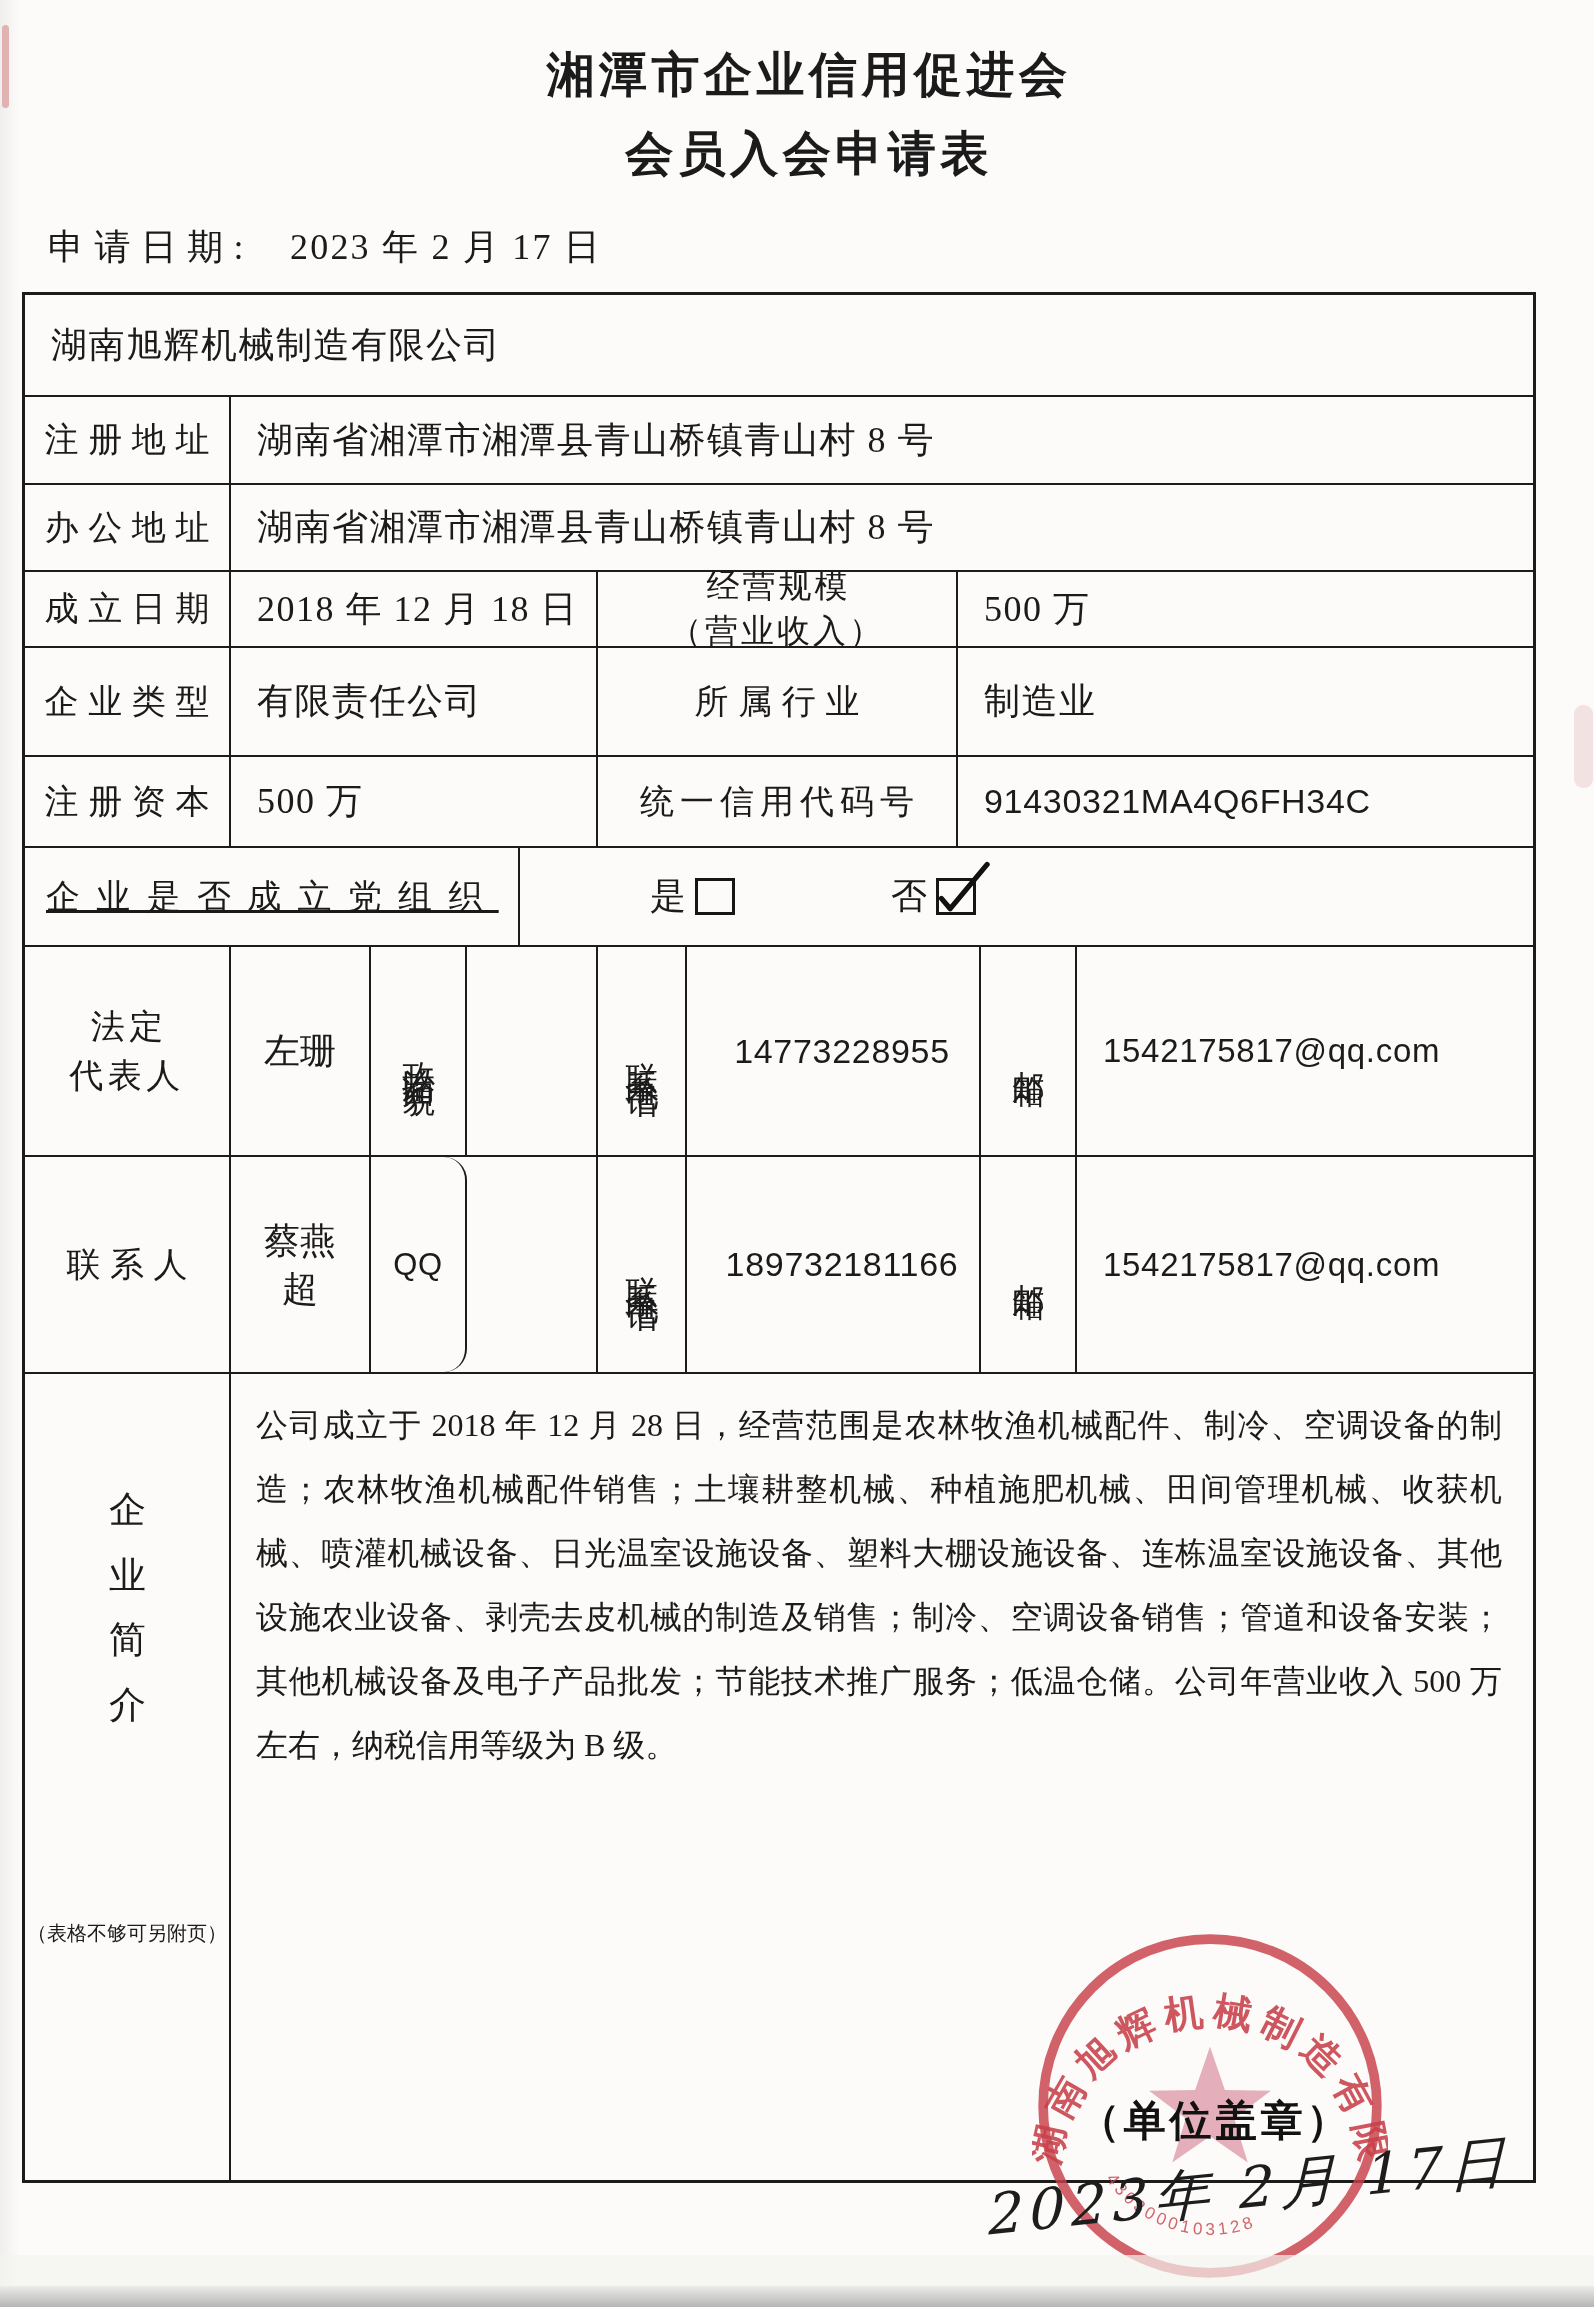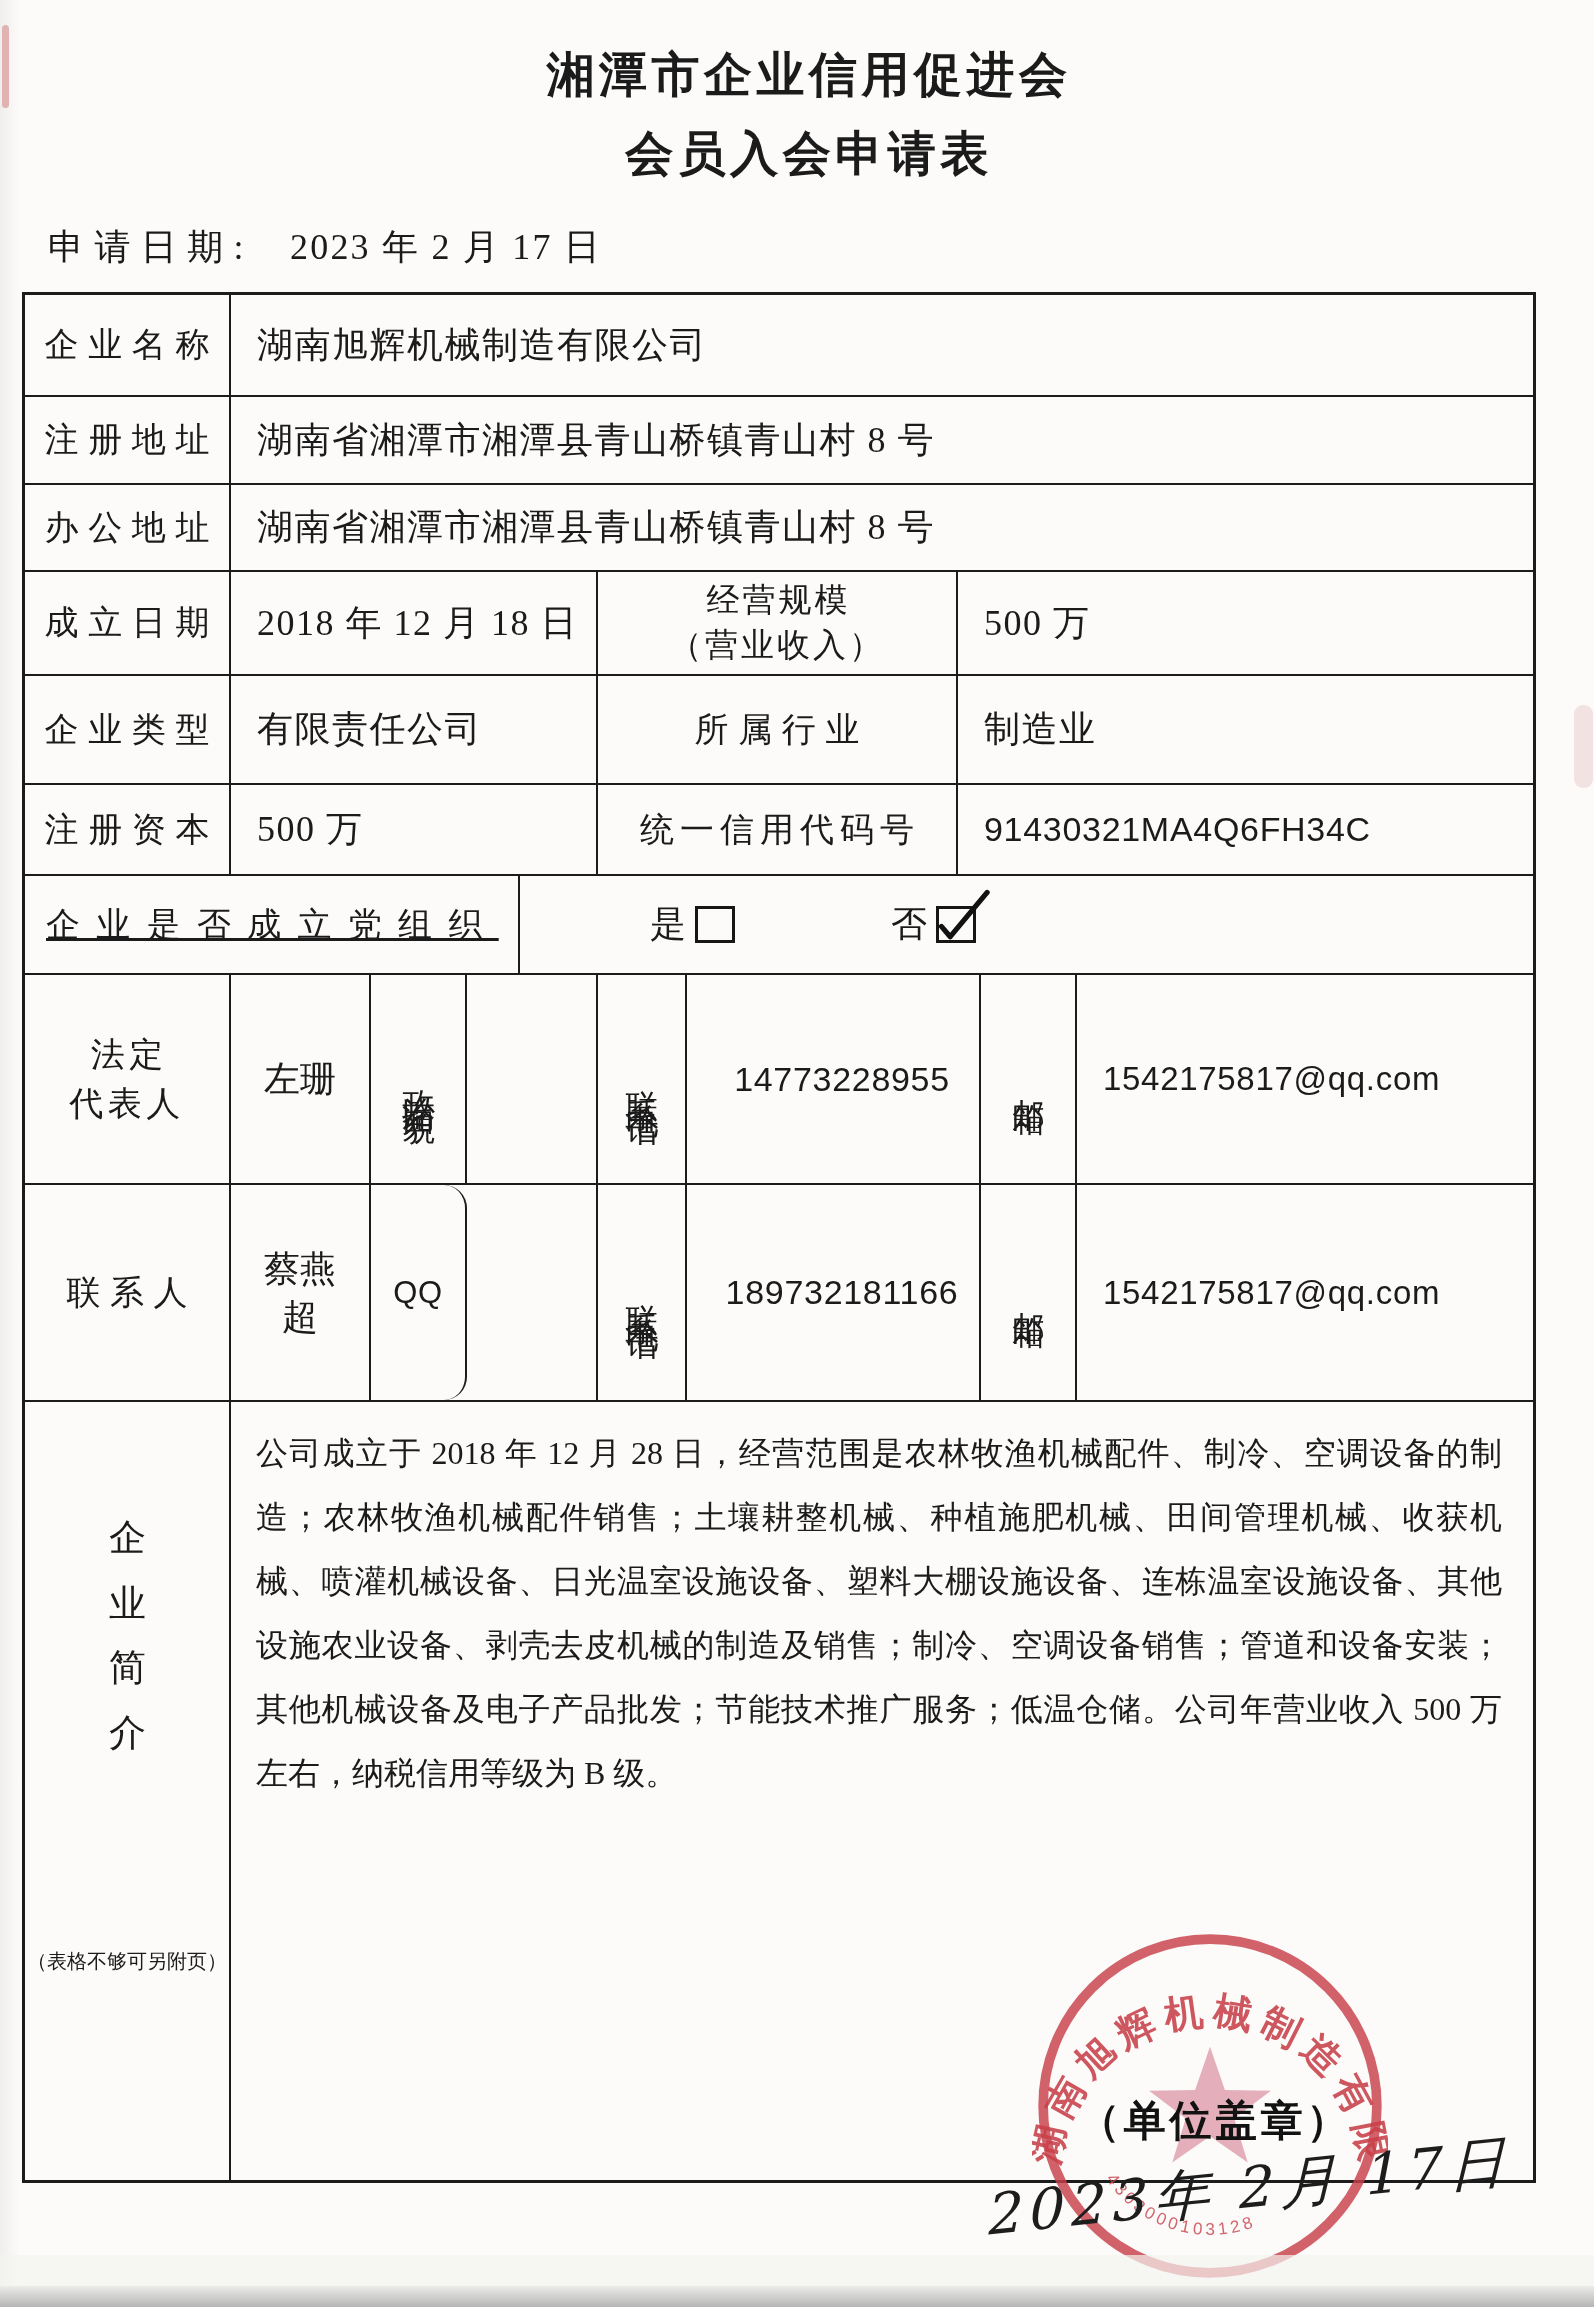--- a/index.html
+++ b/index.html
@@ -27,21 +27,21 @@
   .date-line .lbl{letter-spacing:10.4px;}
   .date-line .val{margin-left:27px;letter-spacing:2.2px;}
   
   .form-table{position:absolute;left:22px;top:292px;width:1514px;height:1891px;
     border:3px solid #1c1c1c;box-sizing:border-box;display:flex;flex-direction:column;background:transparent;}
   .row{display:flex;border-bottom:2.2px solid #1c1c1c;box-sizing:border-box;min-height:0;}
   .row:last-child{border-bottom:none;flex:1;}
   .cell{border-right:2.2px solid #1c1c1c;box-sizing:border-box;display:flex;
     align-items:center;justify-content:center;overflow:hidden;}
   .cell:last-child{border-right:none;flex:1;}
-  .h1{height:102px}.h2{height:88px}.h3{height:87px}.h4{height:104px}.h5{height:109px}
+  .h1{height:102px}.h2{height:88px}.h3{height:87px}.h4{height:76px}.h5{height:109px}
   .h6{height:91px}.h7{height:99px}.h8{height:210px}.h9{height:217px}
   .cw-label{width:206px;flex:none;}
   .cw-v1{width:367px;flex:none;}
   .cw-l2{width:360px;flex:none;}
   .cw-name{width:140px;flex:none;}
   .cw-attr{width:96px;flex:none;}
   .cw-empty{width:131px;flex:none;}
   .cw-phl{width:89px;flex:none;}
   .cw-ph{width:276px;flex:none;margin-left:18px;}
   .cw-eml{width:96px;flex:none;}
@@ -86,21 +86,20 @@
   <h1 class="title title-2">会员入会申请表</h1>
 
   <div class="date-line">
     <span class="lbl">申请日期:</span>
     <span class="val">2023 年  2 月   17 日</span>
   </div>
 
   <div class="form-table">
 
     <div class="row h1">
-      <div class="cell cw-label lab">企业名称</div>
       <div class="cell val-left">湖南旭辉机械制造有限公司</div>
     </div>
 
     <div class="row h2">
       <div class="cell cw-label lab">注册地址</div>
       <div class="cell val-left">湖南省湘潭市湘潭县青山桥镇青山村 8 号</div>
     </div>
 
     <div class="row h3">
       <div class="cell cw-label lab">办公地址</div>

